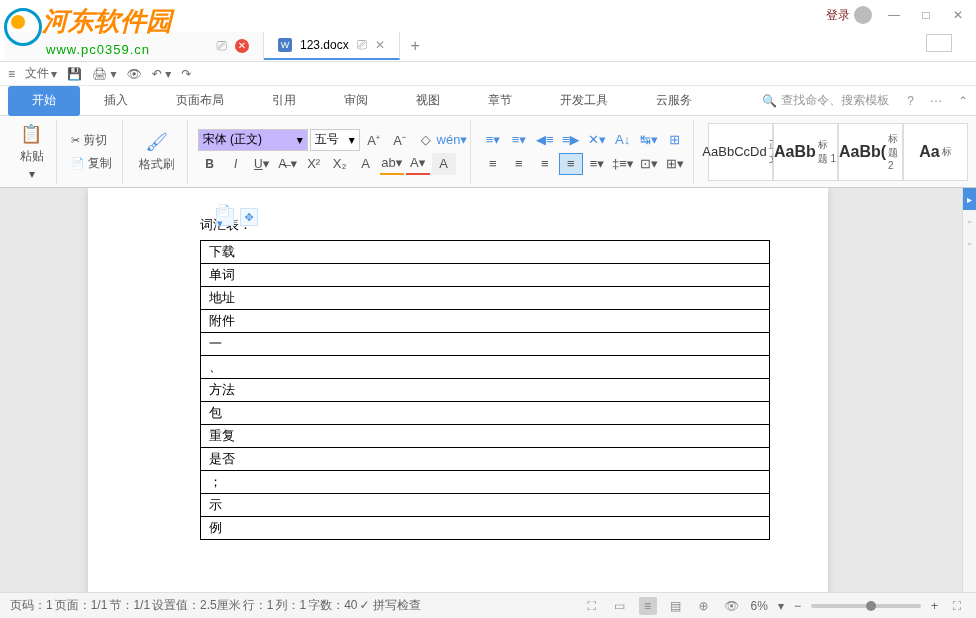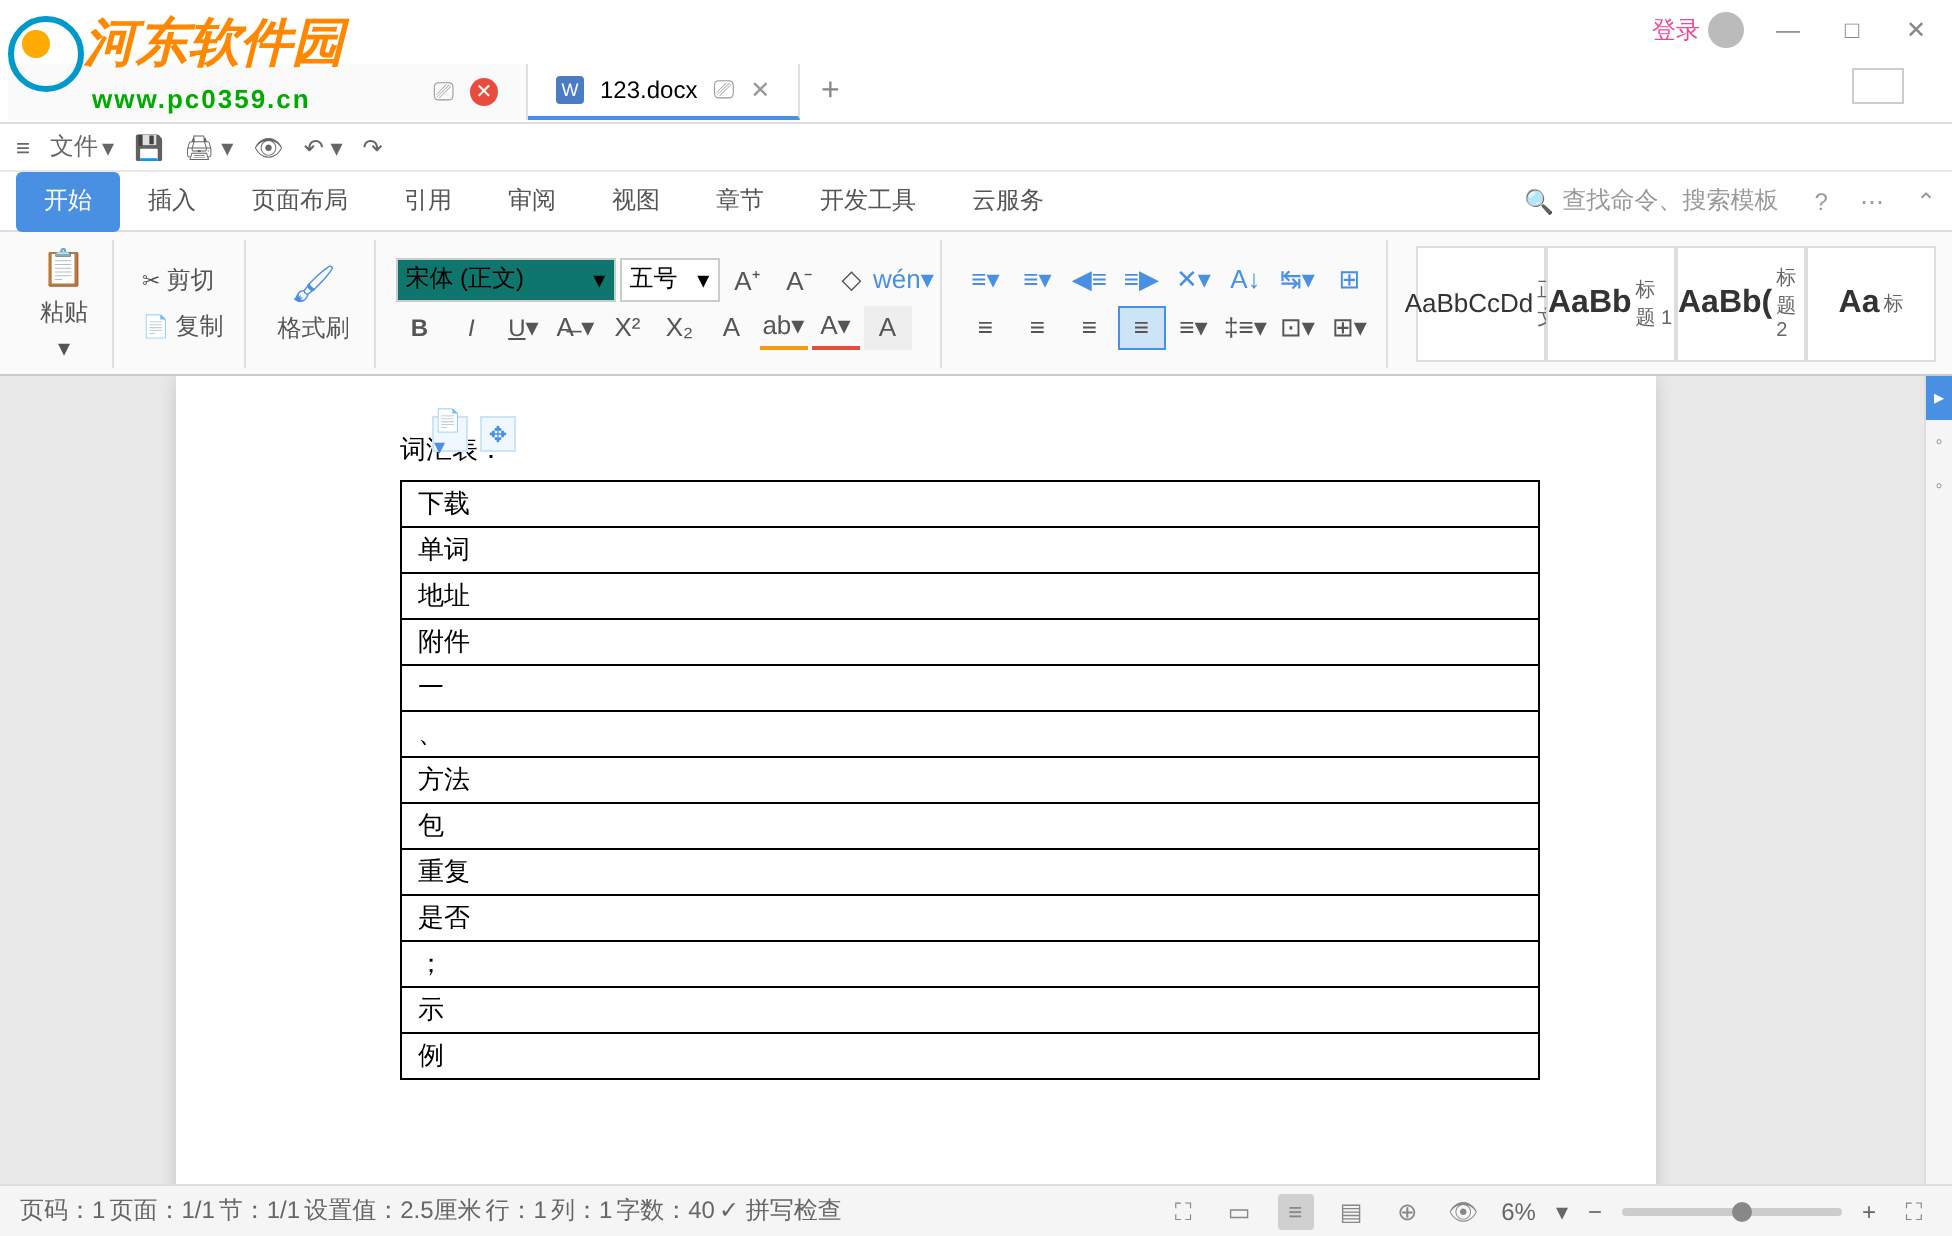--- a/index.html
+++ b/index.html
@@ -1,48 +1,48 @@
 <!DOCTYPE html>
 <html><head>
 <meta charset="utf-8">
 <style>
 *{margin:0;padding:0;box-sizing:border-box;font-family:"Microsoft YaHei",SimSun,sans-serif;font-size:12px}
 body{background:#e8e8e8;width:976px;height:618px;overflow:hidden;position:relative}
 .titlebar{height:30px;background:#fff;display:flex;align-items:center;justify-content:flex-end;padding-right:8px;gap:12px}
-.titlebar .login{color:#ec4899;display:flex;align-items:center;gap:4px}
+.titlebar .login{color:#7f1d1d;display:flex;align-items:center;gap:4px}
 .titlebar .login .avatar{width:18px;height:18px;border-radius:50%;background:#bbb}
 .titlebar .wbtn{width:20px;height:20px;display:flex;align-items:center;justify-content:center;color:#888}
 .tabbar{height:32px;background:#fff;display:flex;align-items:center;padding-left:4px;border-bottom:1px solid #ddd}
 .logo{position:absolute;top:4px;left:4px;z-index:10;width:180px;height:50px;pointer-events:none}
 .logo .big{color:#ff8800;font-size:26px;font-weight:bold;font-style:italic;text-shadow:1px 1px #fff}
 .logo .icon{display:inline-block;width:38px;height:38px;border-radius:50%;border:3px solid #0099cc;position:relative;vertical-align:middle}
 .logo .icon:before{content:"";position:absolute;width:14px;height:14px;background:#ffaa00;border-radius:50%;left:4px;top:4px}
-.logo .url{color:#00aa00;font-size:13px;font-weight:bold;margin-left:42px;margin-top:-4px;letter-spacing:1px}
+.logo .url{color:#00aa00;font-size:13px;font-weight:normal;margin-left:42px;margin-top:-4px;letter-spacing:1px}
 .tab{height:28px;padding:0 14px;display:flex;align-items:center;gap:8px;border-right:1px solid #e0e0e0;position:relative;min-width:120px}
 .tab.first{width:260px;background:#fafafa}
 .tab.active{background:#fff;border-bottom:2px solid #4a90e2}
 .tab .ticon{width:14px;height:14px;background:#4a7cc4;color:#fff;display:flex;align-items:center;justify-content:center;font-size:9px;border-radius:2px}
 .tab .tclose{color:#999;margin-left:auto}
 .tab .tred{width:14px;height:14px;border-radius:50%;background:#e74c3c;color:#fff;display:flex;align-items:center;justify-content:center;font-size:10px}
 .tab .tmon{color:#999;font-size:13px}
 .newtab{width:30px;height:28px;display:flex;align-items:center;justify-content:center;color:#888;font-size:16px}
 .quickbar{height:24px;background:#fff;display:flex;align-items:center;padding:0 8px;gap:10px;border-bottom:1px solid #e8e8e8}
 .quickbar .qb{color:#666;display:flex;align-items:center;gap:2px}
 .menubar{height:30px;background:#fff;display:flex;align-items:center;padding-left:8px;border-bottom:1px solid #ddd}
-.menubar .mitem{padding:0 14px;height:30px;display:flex;align-items:center;color:#555}
+.menubar .mitem{padding:0 24px;height:30px;display:flex;align-items:center;color:#555}
 .menubar .mitem.active{background:#4a90e2;color:#fff;border-radius:3px}
 .menubar .search{margin-left:auto;padding:0 10px;color:#999;display:flex;align-items:center;gap:4px}
 .menubar .help{padding:0 8px;color:#999}
 .ribbon{height:72px;background:#fafafa;display:flex;align-items:center;padding:4px 8px;gap:4px;border-bottom:1px solid #ccc}
 .rgroup{display:flex;flex-direction:column;gap:2px;padding:0 6px;border-right:1px solid #e0e0e0;height:64px;justify-content:center}
 .rbtn-big{display:flex;flex-direction:column;align-items:center;gap:2px;color:#555;padding:2px 6px}
 .rbtn-big .ricn{width:24px;height:24px;display:flex;align-items:center;justify-content:center;font-size:18px}
 .rbtn-sm{padding:2px 4px;color:#555;display:flex;align-items:center;gap:3px;font-size:11px}
 .rrow{display:flex;gap:2px;align-items:center}
-.fontsel{width:110px;height:22px;border:1px solid #ccc;padding:0 4px;display:flex;align-items:center;background:#0f766e;font-size:11px}
+.fontsel{width:110px;height:22px;border:1px solid #ccc;padding:0 4px;display:flex;align-items:center;background:#c4b5fd;font-size:11px}
 .sizesel{width:50px;height:22px;border:1px solid #ccc;padding:0 4px;display:flex;align-items:center;background:#fff;font-size:11px}
 .tbtn{width:24px;height:22px;display:flex;align-items:center;justify-content:center;color:#555;font-size:13px}
 .tbtn.selected{background:#cde4f7;border:1px solid #4a90e2}
 .colorbar{border-bottom:2px solid #e74c3c}
 .colorbar2{border-bottom:2px solid #f39c12}
 .styles{display:flex;gap:0;margin-left:auto}
 .stylebox{width:65px;height:58px;border:1px solid #ddd;display:flex;flex-direction:row;align-items:center;justify-content:center;gap:2px;background:#fff}
 .stylebox .preview{font-size:13px;color:#333}
 .stylebox .preview.big{font-size:16px;font-weight:bold}
 .stylebox .sname{font-size:10px;color:#666}

